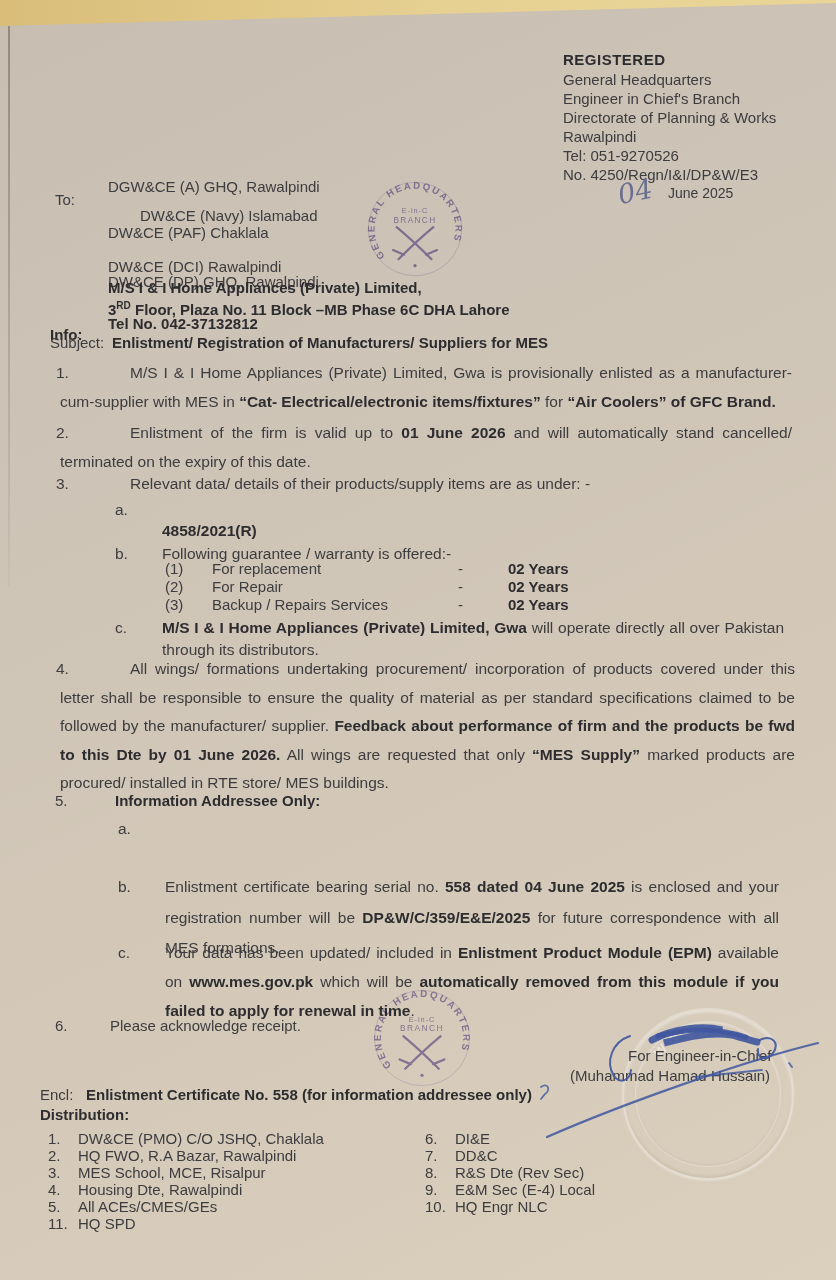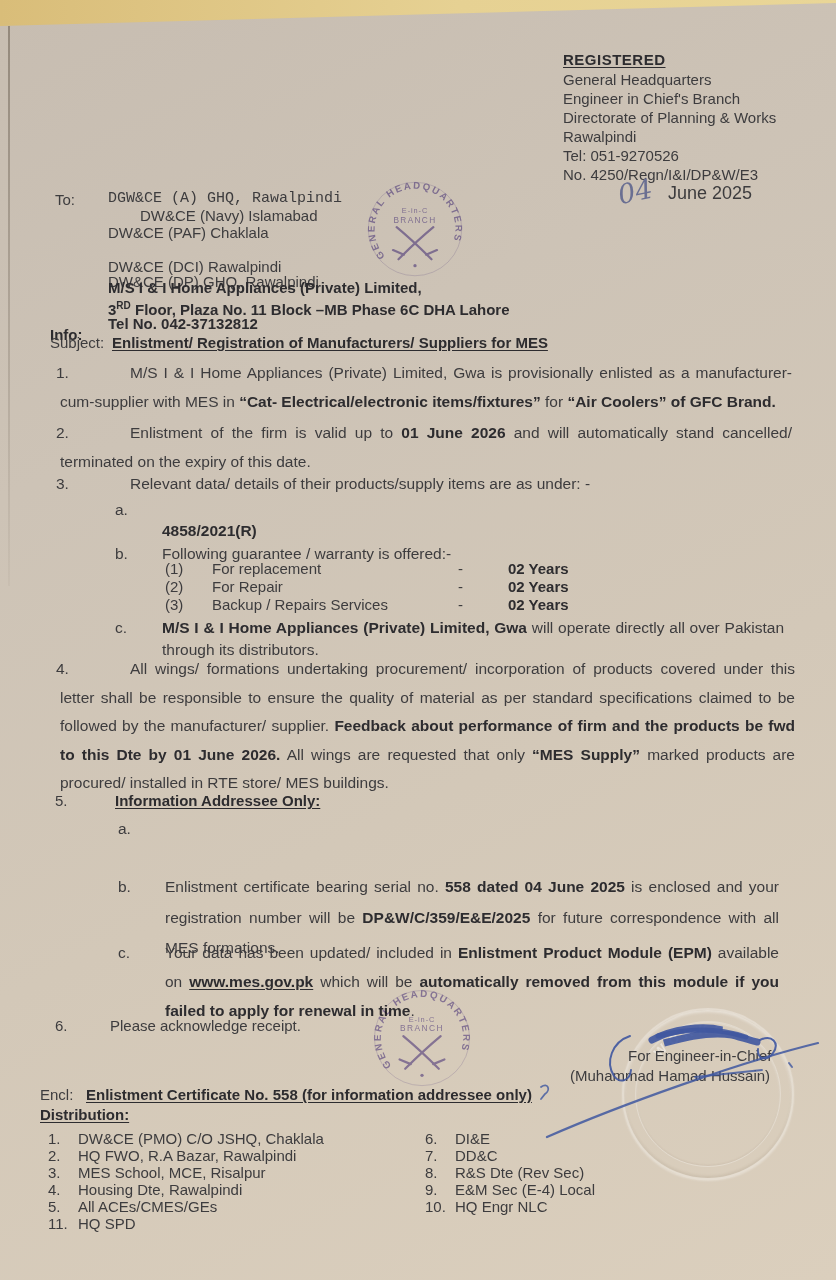--- a/index.html
+++ b/index.html
@@ -12,21 +12,21 @@
     position:absolute;inset:0;
     background:linear-gradient(155deg,#c7bdb1 0%,#cdc3b6 30%,#d3c8b8 60%,#dbcfbd 100%);
     clip-path:polygon(0 26px,100% 3px,100% 100%,0 100%);
   }
   .edge-line{
     position:absolute;left:8px;top:26px;width:2px;height:560px;
     background:linear-gradient(rgba(70,58,44,.40),rgba(70,58,44,.04));
   }
   .txt{position:absolute;color:#3d3c3e;font-size:15px;line-height:19px;}
   .b{font-weight:bold;color:#2d2c2f;}
-  .u{text-decoration:underline;text-underline-offset:2px;}
+  .u{text-underline-offset:2px;}
   sup{font-size:10px;}
   .para{position:absolute;color:#3d3c3e;font-size:15.5px;line-height:29px;text-align:justify;}
   .para .pnum{position:absolute;left:-4px;}
   .para .pbody{display:block;text-indent:70px;}
   .sub{position:absolute;color:#3d3c3e;font-size:15.5px;line-height:30px;text-align:justify;}
   .sub .snum{position:absolute;left:-47px;}
   .tight{line-height:21px;text-align:left;}
   .wrow{position:absolute;color:#3d3c3e;font-size:15px;line-height:17px;white-space:nowrap;}
   .wrow .wn{display:inline-block;width:47px;}
   .wrow .wi{display:inline-block;width:246px;}
@@ -51,26 +51,26 @@
 
   <div>
     <div class="txt b u" style="left:563px;top:50px;letter-spacing:.5px;">REGISTERED</div>
     <div class="txt" style="left:563px;top:70px;">General Headquarters</div>
     <div class="txt" style="left:563px;top:89px;">Engineer in Chief's Branch</div>
     <div class="txt" style="left:563px;top:108px;">Directorate of Planning &amp; Works</div>
     <div class="txt" style="left:563px;top:127px;">Rawalpindi</div>
     <div class="txt" style="left:563px;top:146px;">Tel:  051-9270526</div>
     <div class="txt" style="left:563px;top:165px;">No. 4250/Regn/I&amp;I/DP&amp;W/E3</div>
     <div class="hw" style="left:618px;top:176px;font-size:27px;transform:rotate(-12deg);">04</div>
-    <div class="txt" style="left:668px;top:184px;font-size:18px;">June 2025</div>
+    <div class="txt" style="left:668px;top:184px;font-size:14px;">June 2025</div>
   </div>
 
   <div>
     <div class="txt" style="left:55px;top:190px;">To:</div>
-    <div class="txt" style="left:108px;top:190px;line-height:17px;font-family:Liberation Mono, monospace;">DGW&amp;CE (A) GHQ, Rawalpindi</div>
+    <div class="txt" style="left:108px;top:178px;line-height:17px;">DGW&amp;CE (A) GHQ, Rawalpindi</div>
     <div class="txt" style="left:100px;top:207px;line-height:17px;margin-left:40px;">DW&amp;CE (Navy) Islamabad</div>
     <div class="txt" style="left:108px;top:224px;line-height:17px;">DW&amp;CE (PAF) Chaklala</div>
     <div class="txt" style="left:108px;top:241px;line-height:17px;margin-top:32px;">DW&amp;CE (DP) GHQ, Rawalpindi</div>
     <div class="txt" style="left:108px;top:258px;line-height:17px;">DW&amp;CE (DCI) Rawalpindi</div>
   </div>
 
   <svg class="stamp" style="left:360px;top:174px;" width="110" height="110" viewBox="0 0 120 120">
     <circle cx="60" cy="60" r="51" fill="none" stroke="currentColor" stroke-width="1" opacity=".35"></circle>
     <defs>
         <path id="ring1" d="M 28.9 91.1 A 44 44 0 1 1 60 104"></path>

